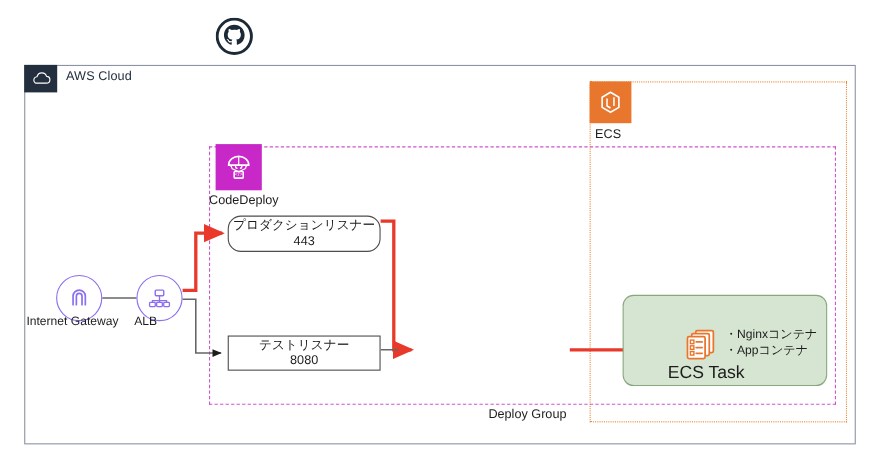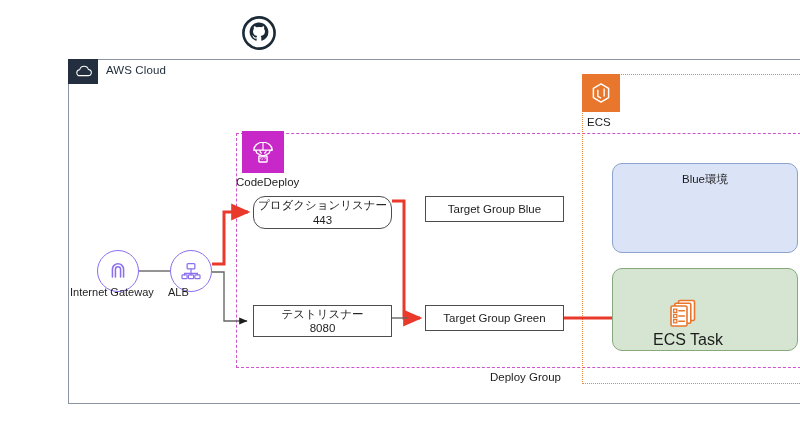--- a/index.html
+++ b/index.html
@@ -12,21 +12,21 @@
     height: 422px;
     position: relative;
     font-family: "Liberation Sans", "DejaVu Sans", sans-serif;
     color: #1d1d1d;
     overflow: hidden;
   }
 
   .canvas {
     position: absolute;
     left: 0; top: 0;
-    width: 672px; height: 422px; margin-left: 46px;
+    width: 672px; height: 422px;
   }
 
   
   .github-logo {
     position: absolute;
     left: 196px; top: 16px;
     width: 34px; height: 34px;
   }
 
   
@@ -300,42 +300,37 @@
   <div class="rect-box box-prod-listener">
     <div>プロダクションリスナー</div>
     <div>443</div>
   </div>
 
   <div class="rect-box box-test-listener">
     <div>テストリスナー</div>
     <div>8080</div>
   </div>
 
-  <div class="rect-box box-tg-blue">
-    <div>Target Group Blue</div>
-  </div>
-  <div class="rect-box box-tg-green">
-    <div>Target Group Green</div>
-  </div>
-
-  <div class="env-box env-blue">
-    <div class="env-title">Blue環境</div>
-  </div>
+
 
   <div class="env-box env-green">
 
     <div class="ecs-task-icon">
       <svg viewBox="0 0 32 32" width="32" height="32" aria-hidden="true">
         <rect x="11.5" y="3.5" width="16" height="20" rx="1.4" fill="#ffffff" stroke="#e8762d" stroke-width="1.6"></rect>
         <rect x="7.8" y="6.2" width="16" height="20" rx="1.4" fill="#ffffff" stroke="#e8762d" stroke-width="1.6"></rect>
         <rect x="4" y="9" width="16" height="20" rx="1.4" fill="#ffffff" stroke="#e8762d" stroke-width="1.6"></rect>
         <rect x="6.6" y="12.2" width="3.2" height="3.2" fill="none" stroke="#e8762d" stroke-width="1.3"></rect>
         <rect x="6.6" y="17.4" width="3.2" height="3.2" fill="none" stroke="#e8762d" stroke-width="1.3"></rect>
         <rect x="6.6" y="22.6" width="3.2" height="3.2" fill="none" stroke="#e8762d" stroke-width="1.3"></rect>
         <path d="M11.8 13.8h5.6M11.8 19h5.6M11.8 24.2h5.6" stroke="#e8762d" stroke-width="1.5" stroke-linecap="round"></path>
       </svg>
     </div>
 
+    <div class="container-list">
+      <div>・Nginxコンテナ</div>
+      <div>・Appコンテナ</div>
+    </div>
 
     <div class="ecs-task-label">ECS Task</div>
   </div>
 
 </div>
 
 </body></html>

